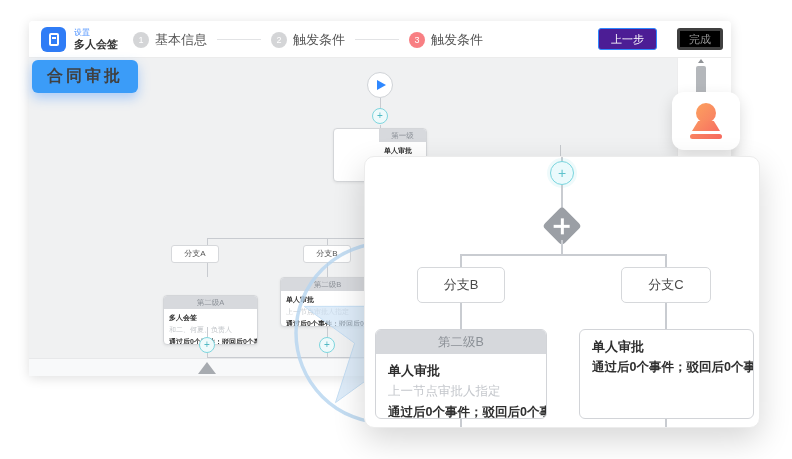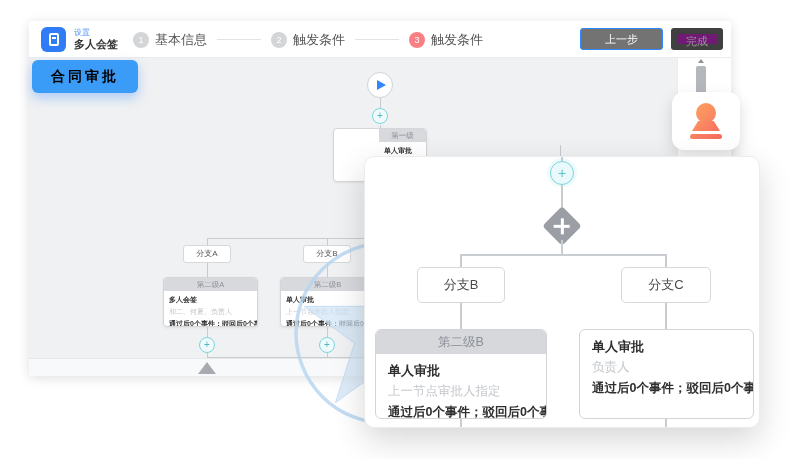--- a/index.html
+++ b/index.html
@@ -23,22 +23,22 @@
   .steps { position:absolute; left:104px; top:0; height:37px; display:flex; align-items:center; }
   .step { display:flex; align-items:center; }
   .step-c { width:16px; height:16px; border-radius:50%; background:#d4d5d7; color:#fff;
             font-size:9px; display:flex; align-items:center; justify-content:center; }
   .step.active .step-c { background:#f87f83; }
   .step-l { font-size:13px; color:#555; margin-left:6px; }
   .step-line { width:44px; height:1px; background:#e2e3e5; margin:0 10px; }
 
   .actions { position:absolute; right:8px; top:7px; display:flex; align-items:center; }
   .btn { font-size:11px; border-radius:3px; height:22px; cursor:pointer; font-family:inherit; }
-  .btn-primary { background:#737373; color:#fff; border:1px solid #2f88ff; padding:0 24px; }
-  .btn-ghost { background:#701a75; color:#9a9a9a; border:6px solid #404040; padding:0 9px; margin-left:8px; }
+  .btn-primary { background:#4c1d95; color:#fff; border:1px solid #2f88ff; padding:0 12px; }
+  .btn-ghost { background:#000000; color:#9a9a9a; border:3px solid #404040; padding:0 9px; margin-left:20px; }
 
   
   .canvas { position:absolute; left:0; top:37px; width:648px; height:318px; background:#f0f1f2; overflow:hidden; }
   .bottom-strip { position:absolute; left:0; top:300px; width:648px; height:18px; background:#f8f9fa; border-top:1px solid #e7e8ea; }
   .side-strip { position:absolute; left:648px; top:37px; width:54px; height:318px; background:#fff; border-left:1px solid #ededee; }
   .scroll-thumb { position:absolute; left:18px; top:8px; width:10px; height:43px; background:#b4b7bb; border-radius:2px; }
   .scroll-arrow { position:absolute; left:20px; top:1px; width:0; height:0;
                   border-left:3px solid transparent; border-right:3px solid transparent; border-bottom:4px solid #8f9296; }
 
   .vline { position:absolute; width:1px; background:#c8cbd0; }
@@ -61,21 +61,21 @@
   .bt3 { font-size:7px; font-weight:700; color:#333; line-height:12px; white-space:nowrap; }
 
   .branch-s { position:absolute; width:48px; height:18px; background:#fff; border:1px solid #d6d8db;
               border-radius:3px; font-size:8px; color:#555; text-align:center; line-height:16px; }
 
   .tri-up { position:absolute; width:0; height:0; border-left:9px solid transparent;
             border-right:9px solid transparent; border-bottom:12px solid #a7abb0; }
 
   
   .tag { position:absolute; left:32px; top:60px; width:106px; height:33px; background:#3b9cf8;
-         border-radius:6px; color:#000000; font-size:14px; font-weight:700; letter-spacing:3px;
+         border-radius:6px; color:#404040; font-size:16px; font-weight:700; letter-spacing:3px;
          display:flex; align-items:center; justify-content:center; z-index:6;
          box-shadow:0 5px 12px rgba(47,136,255,.35);font-family:Liberation Mono, monospace; }
 
   
   .watermark { position:absolute; left:290px; top:237px; z-index:5; opacity:.8; pointer-events:none; }
 
   .line-above-panel { position:absolute; left:560px; top:145px; width:1px; height:11px; background:#c6c9cd; z-index:6; }
 
   
   .stamp-card { position:absolute; left:672px; top:92px; width:68px; height:58px; background:#fff;
@@ -168,23 +168,23 @@
           <div class="bt1">单人审批</div>
           <div class="bt2">何夏</div>
           <div class="bt3">通过后0个事件；驳回后0个事件</div>
         </div>
       </div>
 
       <div class="vline" style="left:351px; top:124px; height:56px;"></div>
       <div class="hline" style="left:178px; top:180px; width:173px;"></div>
 
       <div class="vline" style="left:178px; top:180px; height:7px;"></div>
-      <div class="branch-s" style="left:154px; top:187px;text-align:center;">分支A</div>
+      <div class="branch-s" style="left:142px; top:187px;text-align:center;">分支A</div>
       <div class="vline" style="left:178px; top:205px; height:14px;"></div>
-      <div class="bcard" style="left:134px; top:219px; width:95px; height:50px;">
+      <div class="bcard" style="left:134px; top:237px; width:95px; height:50px;">
         <div class="bcard-h">第二级A</div>
         <div class="bcard-b">
           <div class="bt1">多人会签</div>
           <div class="bt2">和二、何夏、负责人</div>
           <div class="bt3">通过后0个事件；驳回后0个事件</div>
         </div>
       </div>
       <div class="vline" style="left:178px; top:269px; height:10px;"></div>
       <div class="plus-s" style="left:170px; top:279px;">+</div>
       <div class="vline" style="left:178px; top:295px; height:4px;"></div>
@@ -258,21 +258,20 @@
       <div class="zcard-b">
         <div class="zt1">单人审批</div>
         <div class="zt2">上一节点审批人指定</div>
         <div class="zt3">通过后0个事件；驳回后0个事件</div>
       </div>
     </div>
 
     <div class="zcard" style="left:214px; width:175px;">
       <div class="zcard-b">
         <div class="zt1">单人审批</div>
-        <div class="zt2">负责人</div>
         <div class="zt3">通过后0个事件；驳回后0个事件</div>
       </div>
     </div>
 
     <div class="zvline" style="left:95px; top:262px; height:10px;"></div>
     <div class="zvline" style="left:300px; top:262px; height:10px;"></div>
   </div>
 
 </div>
 

